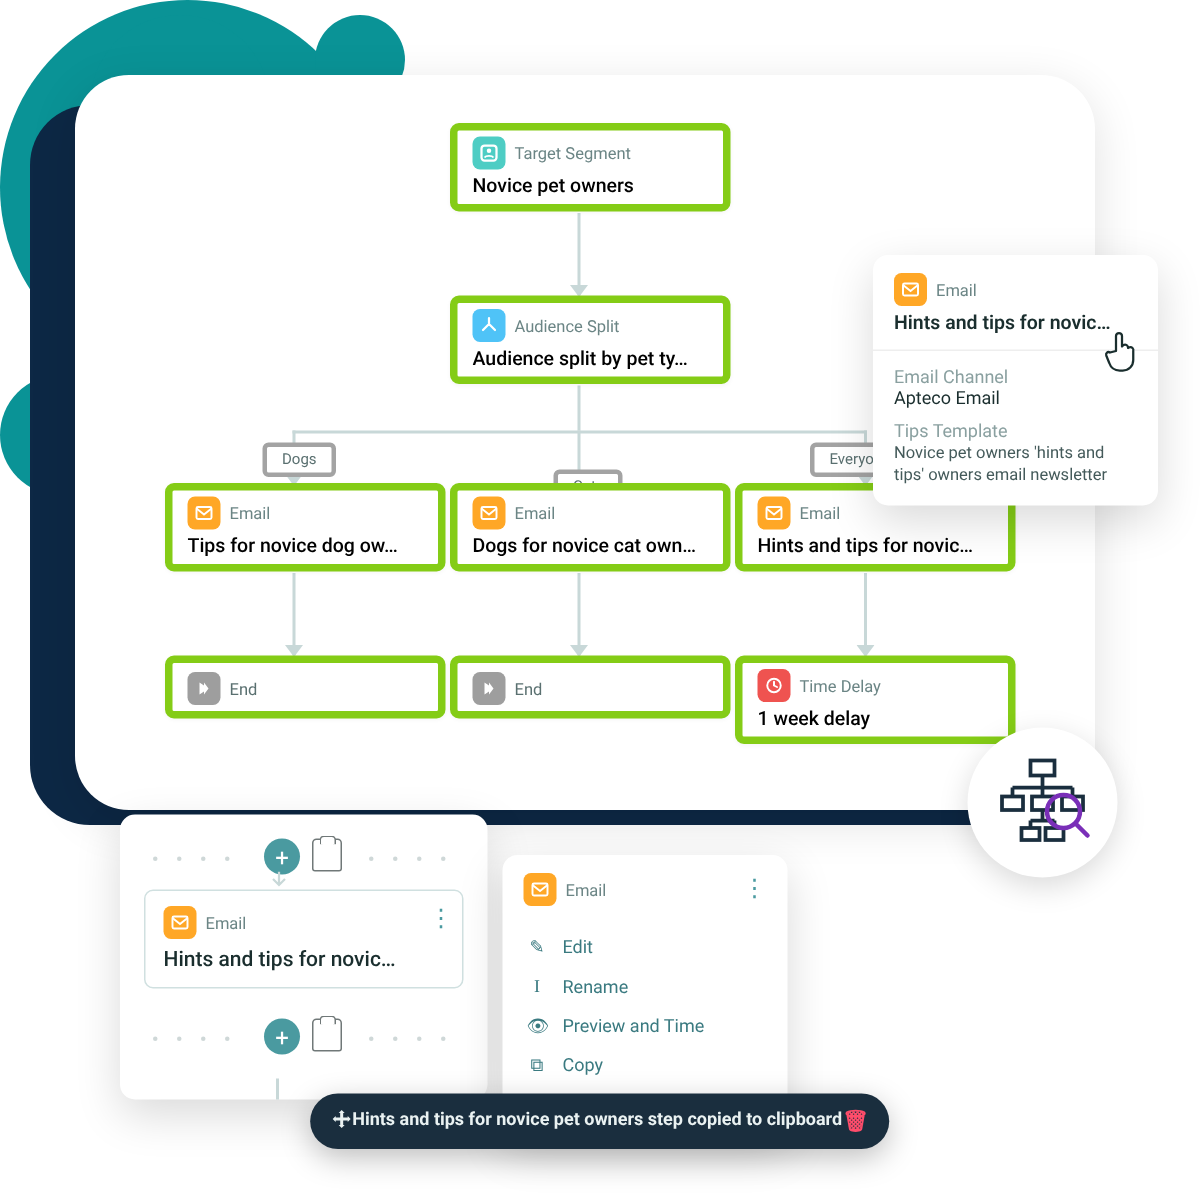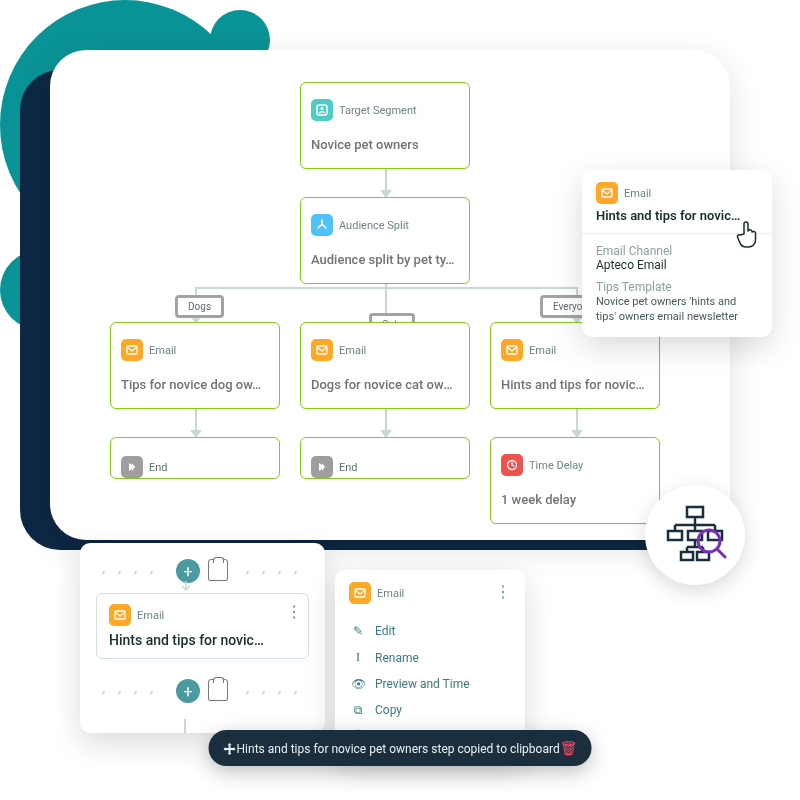--- a/index.html
+++ b/index.html
@@ -12,25 +12,25 @@
   .deco2 { width: 60px; height: 60px; left: 210px; top: 10px; }
   .shadow-panel { position: absolute; left: 20px; top: 70px; width: 700px; height: 480px; background: #0d2845; border-radius: 40px; }
   .deco3 { width: 250px; height: 250px; right: -30px; bottom: 40px; background: #0a9396; border-radius: 50%; }
   .deco4 { width: 80px; height: 80px; left: 480px; bottom: 120px; background: #0a9396; border-radius: 50%; }
 
   
   .main-panel { position: absolute; left: 50px; top: 50px; width: 680px; height: 490px; background: #fff; border-radius: 36px; box-shadow: 0 8px 32px rgba(0,0,0,.12); padding: 32px 30px; }
 
   .flow { position: relative; width: 100%; height: 100%; }
 
-  .node { position: absolute; background: #fff; border: 1px solid #84cc16; border-radius: 6px; padding: 16px 10px; width: 170px; box-shadow: 0 1px 3px rgba(0,0,0,.04); }
+  .node { position: absolute; background: #fff; border: 5px solid #84cc16; border-radius: 6px; padding: 4px 10px; width: 187px; box-shadow: 0 1px 3px rgba(0,0,0,.04); }
   .node-header { display: flex; align-items: center; gap: 6px; }
   .node-icon { width: 22px; height: 22px; border-radius: 5px; display: flex; align-items: center; justify-content: center; flex-shrink: 0; }
   .node-label { font-size: 11px; color: #6b8585; }
-  .node-title { font-size: 13px; font-weight: 500; color: #737373; margin-top: 16px; white-space: nowrap; overflow: hidden; text-overflow: ellipsis; }
+  .node-title { font-size: 13px; font-weight: 500; color: #000000; margin-top: 4px; white-space: nowrap; overflow: hidden; text-overflow: ellipsis; }
 
   .icon-green { background: #4ecdc4; }
   .icon-blue  { background: #4fc3f7; }
   .icon-orange{ background: #ffa726; }
   .icon-grey  { background: #9e9e9e; }
   .icon-pink  { background: #ef5350; }
 
   .icon-glyph { width: 12px; height: 12px; }
 
   .branch-pill { position: absolute; background: #fff; border: 3px solid #a3a3a3; border-radius: 4px; font-size: 10px; color: #5a7070; padding: 3px 10px; }
@@ -64,21 +64,21 @@
   .ctx-kebab{position:absolute;right:0;top:0;color:#4a9aa0;font-size:16px;}
   .ctx-list{margin-top:14px;}
   .ctx-item{display:flex;align-items:center;gap:10px;font-size:12px;color:#3a7a80;padding:6px 2px;cursor:pointer;}
   .ctx-item.danger{color:#e53e5a;}
   .ctx-icon{width:14px;text-align:center;font-size:12px;}
 
   
   .badge-circle{position:absolute;right:55px;top:485px;width:100px;height:100px;border-radius:50%;background:#fff;box-shadow:0 6px 20px rgba(0,0,0,.15);display:flex;align-items:center;justify-content:center;z-index:5;}
 
   
-  .toast { position:absolute;left:50%;transform:translateX(-50%);bottom:34px;background:#1a2e3e;color:#eaf2f2;font-size:12px;padding:10px 14px;border-radius:20px;display:flex;align-items:flex-end;box-shadow:0 6px 20px rgba(0,0,0,.25);z-index:6;}
+  .toast { position:absolute;left:50%;transform:translateX(-50%);bottom:34px;background:#1a2e3e;color:#eaf2f2;font-size:12px;padding:10px 14px;border-radius:20px;display:flex;align-items:flex-start;box-shadow:0 6px 20px rgba(0,0,0,.25);z-index:6;font-weight:bold;}
   .toast-icon{width:14px;height:14px;}
   .toast-del{color:#ff4d6b;font-size:14px;}
 
   
   svg { display:block; }
 </style>
 </head>
 <body>
 
 <div class="deco-circle deco1"></div>

